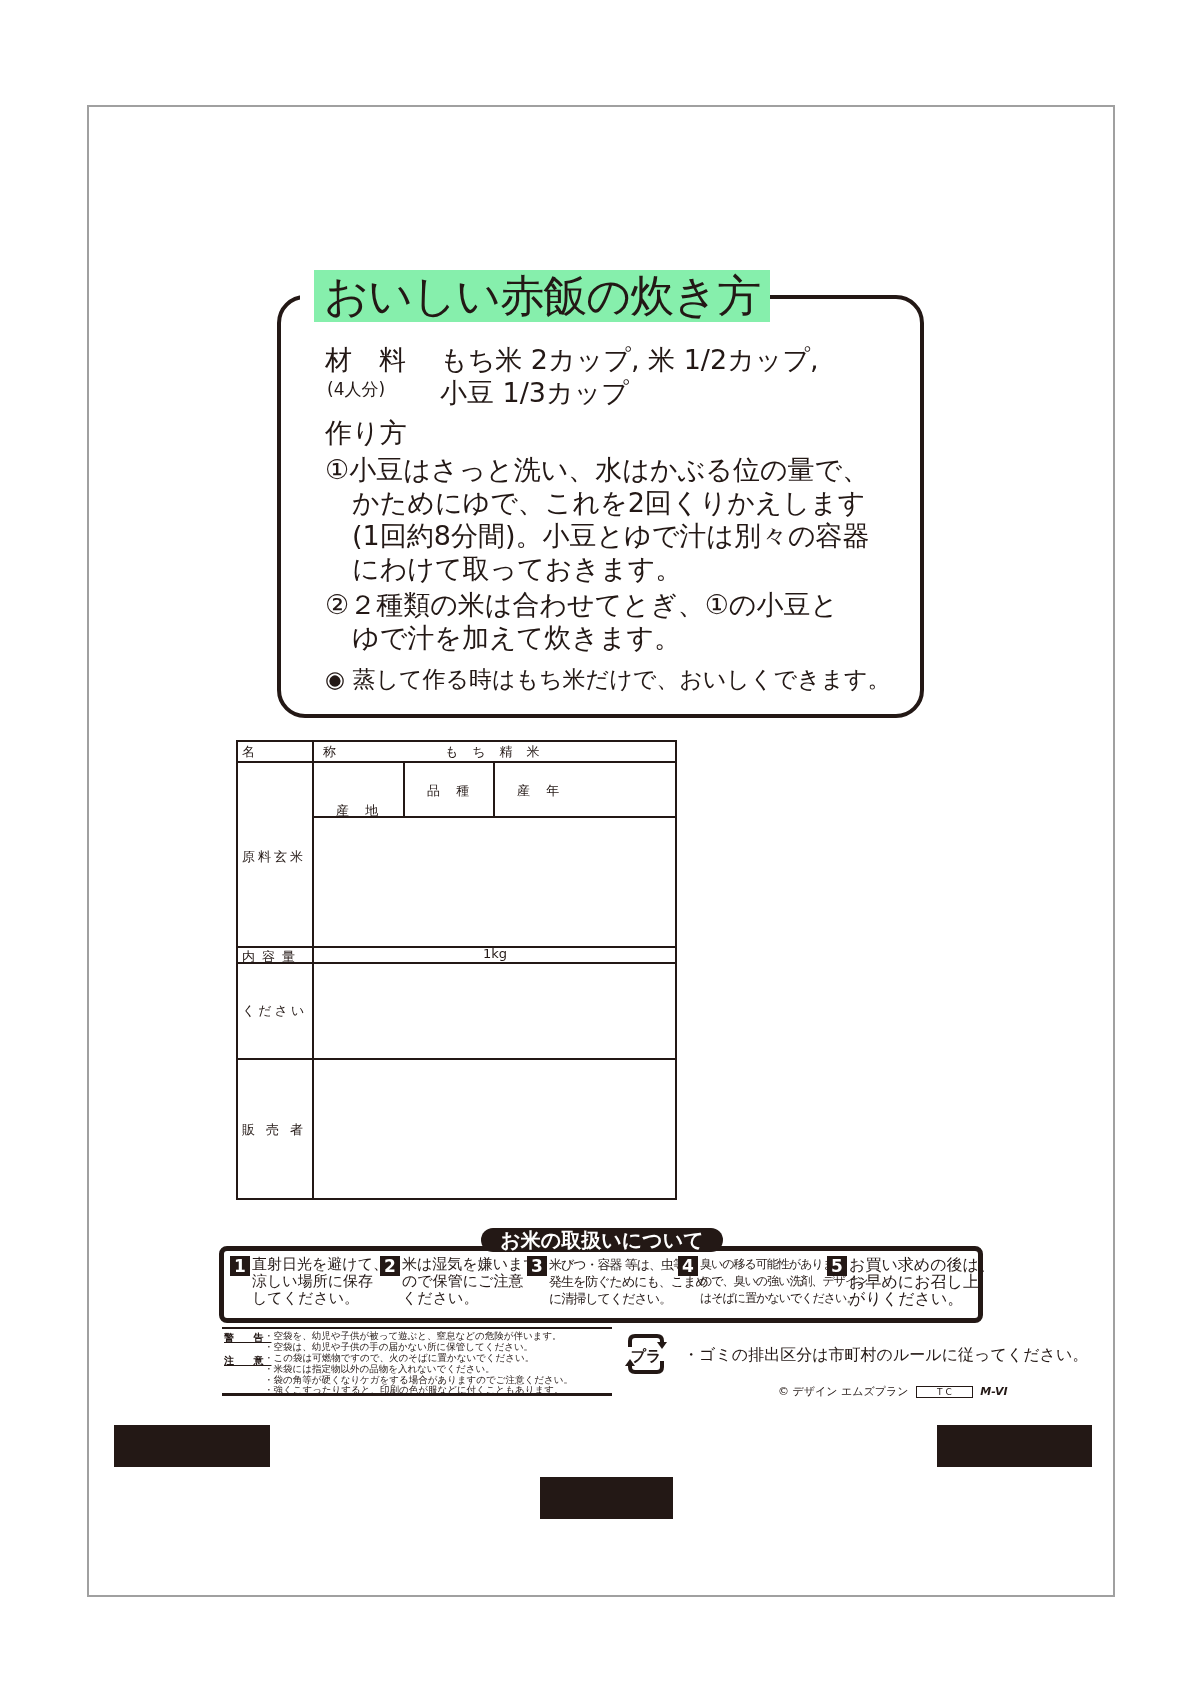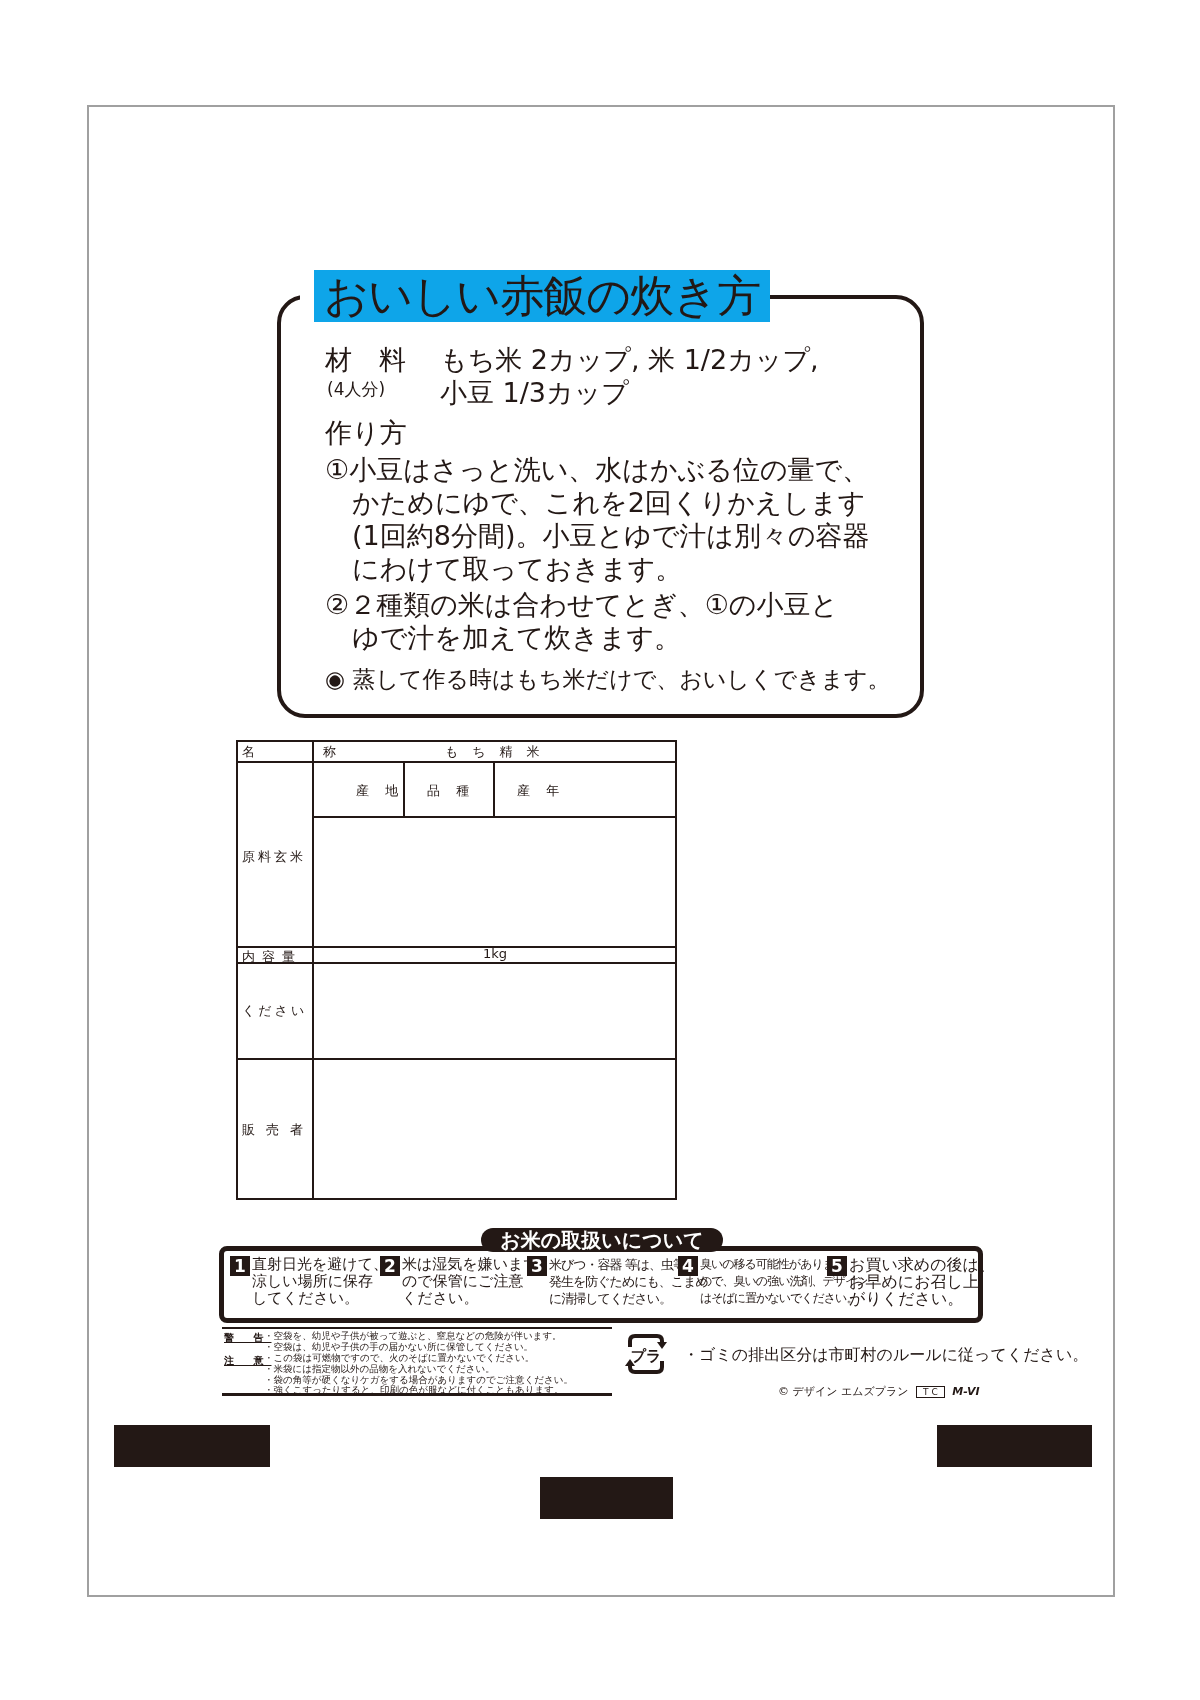--- a/index.html
+++ b/index.html
@@ -4,21 +4,21 @@
 <style>
   html, body { margin:0; padding:0; background:#ffffff; }
   body { width:1200px; height:1700px; position:relative; overflow:hidden;
          font-family:"DejaVu Sans", sans-serif; color:#231815; }
   .frame { position:absolute; left:87px; top:105px; width:1028px; height:1492px;
            border:2px solid #a0a0a0; box-sizing:border-box; }
 
   
   .recipe-box { position:absolute; left:277px; top:295px; width:647px; height:423px;
                 border:4px solid #231815; border-radius:28px; box-sizing:border-box; }
-  .recipe-title { position:absolute; left:314px; top:270px; background:#0ea5e9; padding:0 10px;
+  .recipe-title { position:absolute; left:314px; top:270px; background:#86efac; padding:0 10px;
                   font-size:44px; line-height:52px; letter-spacing:-1px; }
   .recipe-title-gapfix { position:absolute; left:300px; top:282px; width:470px; height:20px; background:#fff; }
   .r-text { position:absolute; font-size:27px; line-height:33px; white-space:nowrap; }
   .r-small { position:absolute; font-size:17px; white-space:nowrap; }
 
   
   .tbl { position:absolute; border:2px solid #231815; box-sizing:border-box; }
   .hl { position:absolute; height:2px; background:#231815; }
   .vl { position:absolute; width:2px; background:#231815; }
   .tcell { position:absolute; font-size:13px; letter-spacing:6px; white-space:nowrap; }
@@ -37,21 +37,21 @@
 
   
   .warn-line-top { position:absolute; left:222px; top:1327px; width:390px; height:2px; background:#231815; }
   .warn-line-bot { position:absolute; left:222px; top:1393px; width:390px; height:3px; background:#231815; }
   .warn-label { position:absolute; font-size:10px; font-weight:bold; letter-spacing:8px;text-decoration:underline; }
   .warn-text { position:absolute; left:264px; font-size:9.5px; line-height:10.5px; white-space:nowrap; }
 
   .recycle { position:absolute; left:624px; top:1333px; width:44px; height:42px; }
   .gomi-text { position:absolute; left:683px; top:1345px; font-size:16px; white-space:nowrap; }
   .copyright { position:absolute; left:778px; top:1384px; font-size:11px; white-space:nowrap; }
-  .tc-box { display:inline-block; border:1px solid #231815; font-size:9px; padding:0 6px; margin:0 4px; line-height:10px; }
+  .tc-box { display:inline-block; border:1px solid #231815; font-size:9px; padding:0 20px; margin:0 4px; line-height:10px; }
 
   .bar { position:absolute; background:#231815; }
 </style>
 </head>
 <body>
 
 <div class="frame"></div>
 
 <div class="recipe-box"></div>
 <div class="recipe-title-gapfix"></div>
@@ -75,21 +75,21 @@
 <div class="hl" style="left:236px;top:761px;width:441px;"></div>
 <div class="vl" style="left:403px;top:761px;height:56px;"></div>
 <div class="vl" style="left:493px;top:761px;height:56px;"></div>
 <div class="hl" style="left:312px;top:816px;width:365px;"></div>
 <div class="hl" style="left:236px;top:946px;width:441px;"></div>
 <div class="hl" style="left:236px;top:962px;width:441px;"></div>
 <div class="hl" style="left:236px;top:1058px;width:441px;"></div>
 
 <div class="tcell" style="left:242px;top:743px;letter-spacing:14px;">名　　称</div>
 <div class="tcell" style="left:445px;top:743px;letter-spacing:14px;">もち精米</div>
-<div class="tcell" style="left:336px;top:782px;margin-left:20px;">産 地</div>
+<div class="tcell" style="left:336px;top:802px;">産 地</div>
 <div class="tcell" style="left:427px;top:782px;">品 種</div>
 <div class="tcell" style="left:517px;top:782px;">産 年</div>
 <div class="tcell" style="left:242px;top:848px;letter-spacing:3px;">原料玄米</div>
 <div class="tcell" style="left:242px;top:948px;letter-spacing:7px;">内容量</div>
 <div class="tcell" style="left:483px;top:946px;letter-spacing:0;">1kg</div>
 <div class="tcell" style="left:242px;top:1002px;letter-spacing:3px;">ください</div>
 <div class="tcell" style="left:242px;top:1121px;letter-spacing:11px;">販売者</div>
 
 <div class="handle-box"></div>
 <div class="handle-pill">お米の取扱いについて</div>

